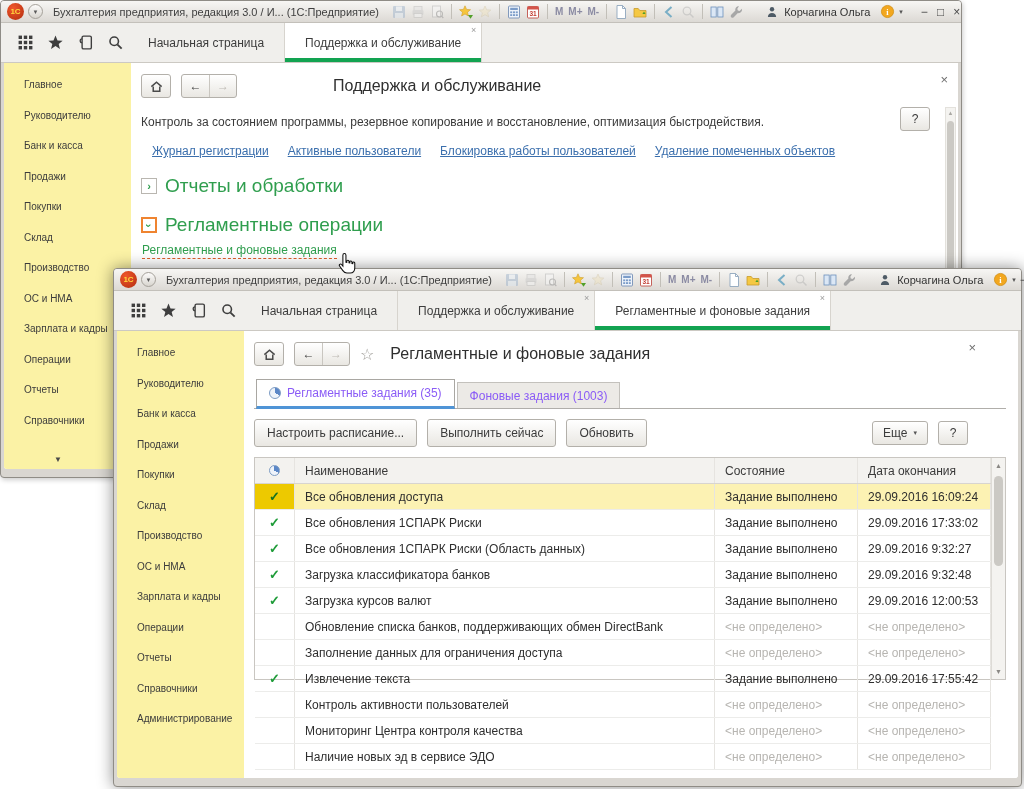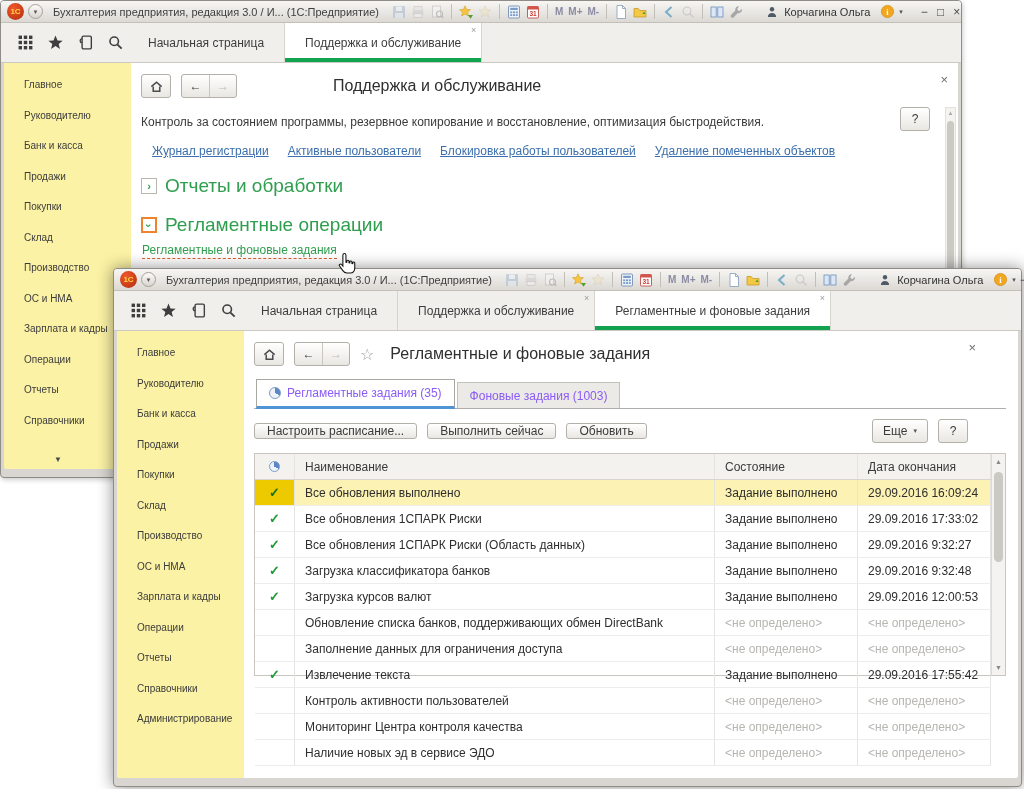--- a/index.html
+++ b/index.html
@@ -85,21 +85,21 @@
   
   .itabs { display:flex; align-items:flex-end; margin-top:12px; border-bottom:1px solid #b0aeaa; padding-left:2px; }
   .itab { display:flex; align-items:center; gap:6px; font-size:12px; color:#8b5cf6; padding:0 12px;
           height:26px; background:#eceae6; border:1px solid #c3c1bc; border-bottom:none; margin-right:2px; position:relative; top:0; }
   .itab.active { background:#fff; border:1px solid #a9a7a2; border-bottom:3px solid #4f94d6; height:30px; margin-bottom:-1px; }
   .pie-ico { width:12px; height:12px; border-radius:50%; border:1px solid #7d9cc4; flex:none; display:none;
              background:conic-gradient(#5b87c7 0 120deg, #eef3fa 120deg 360deg); }
   .itab.pie .pie-ico { display:inline-block; }
   .hdr .pie-ico { display:inline-block; width:11px; height:11px; }
   .btnrow { display:flex; align-items:center; gap:10px; margin-top:10px; padding-right:38px; }
-  .cmd { height:16px; padding:0 12px; }
+  .cmd { height:28px; padding:0 12px; }
   .more-btn { height:24px; padding:0 10px; margin-left:auto; gap:6px; }
   .help2 { width:30px; height:24px; position:static; }
 
   .table { margin-top:10px; border:1px solid #c9c6c1; position:relative; padding-right:14px; height:223px; }
   .hdr, .trow { display:grid; grid-template-columns:40px 1fr 143px 133px; height:26px; align-items:center; }
   .hdr { background:#f3f2ef; border-bottom:1px solid #d8d5d0; font-size:12px; color:#3a3a3a; }
   .hdr .cell, .trow .cell { padding-left:10px; border-right:1px solid #e6e4e0; height:100%; display:flex; align-items:center; overflow:hidden; white-space:nowrap; }
   .hdr .cell:first-child { justify-content:center; padding-left:0; }
   .trow { border-bottom:1px solid #ececea; font-size:12px; color:#2e2e2e; }
   .trow .flag { justify-content:center; padding-left:0; }
@@ -606,21 +606,21 @@
           <div class="cell">Наименование</div>
           <div class="cell">Состояние</div>
           <div class="cell">Дата окончания</div>
         </div>
         <div>
 
             <div class="trow done selected">
               <div class="cell flag">
                 <span class="check">✓</span>
               </div>
-              <div class="cell name">Все обновления выполнено</div>
+              <div class="cell name">Все обновления доступа</div>
               <div class="cell state">Задание выполнено</div>
               <div class="cell date">29.09.2016 16:09:24</div>
             </div>
 
             <div class="trow done">
               <div class="cell flag">
                 <span class="check">✓</span>
               </div>
               <div class="cell name">Все обновления 1СПАРК Риски</div>
               <div class="cell state">Задание выполнено</div>

